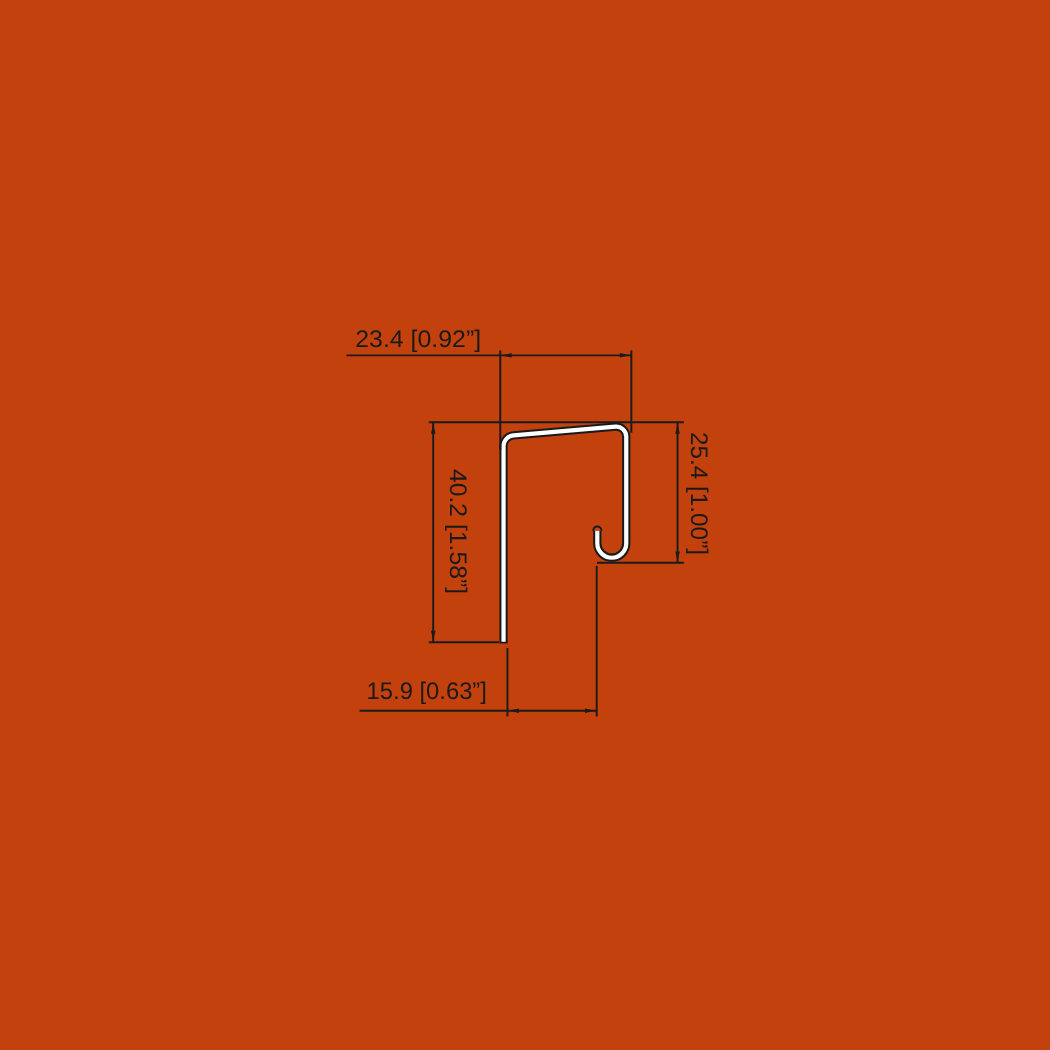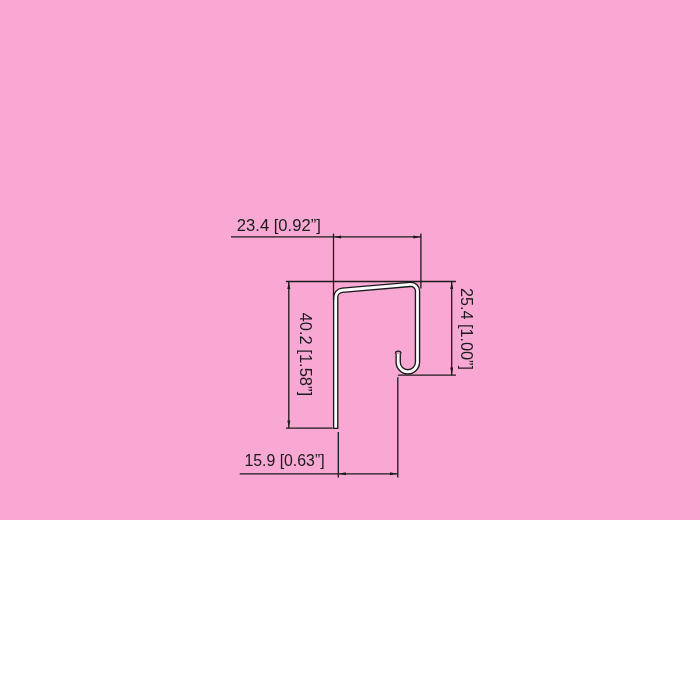--- a/index.html
+++ b/index.html
@@ -1,16 +1,16 @@
 <!DOCTYPE html>
 <html><head>
 <meta charset="utf-8">
 <style>
   html,body{margin:0;padding:0;background:#ffffff;}
-  .page{width:700px;height:520px;position:relative;background:#f9a8d4;overflow:hidden;}
+  .page{width:700px;height:700px;position:relative;background:#c2410c;overflow:hidden;}
   svg{display:block;}
   text{font-family:"Liberation Sans",sans-serif;fill:#1a1a1a;}
 </style>
 </head>
 <body>
 <div class="page">
 <svg width="700" height="700" viewBox="0 0 700 700">
   <g stroke="#1b1b1b" stroke-width="1.3" fill="none">
 
     <g>

